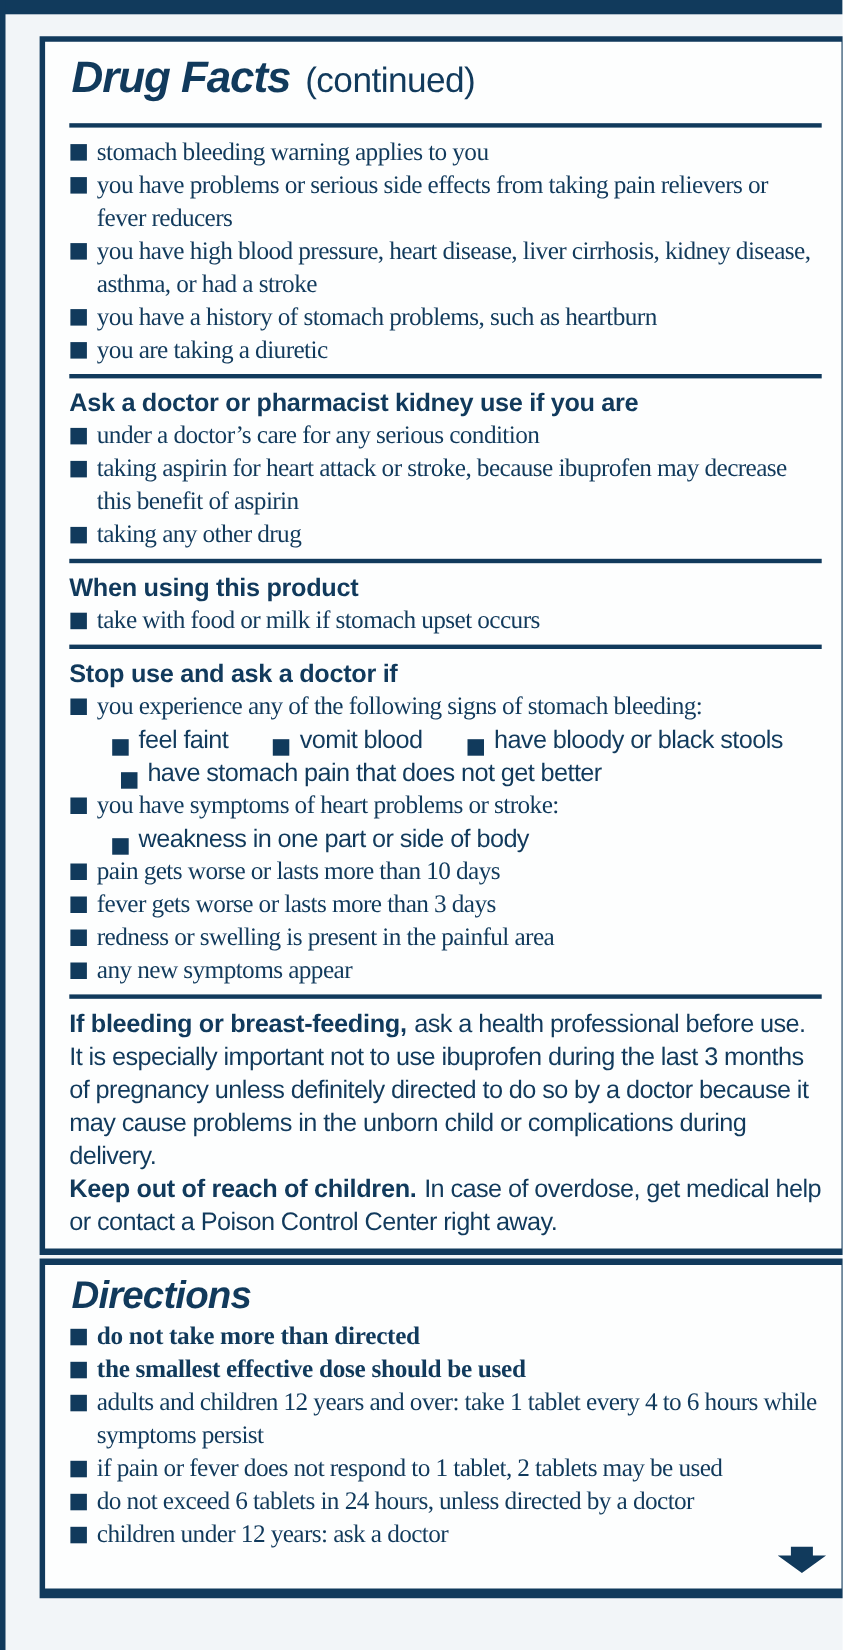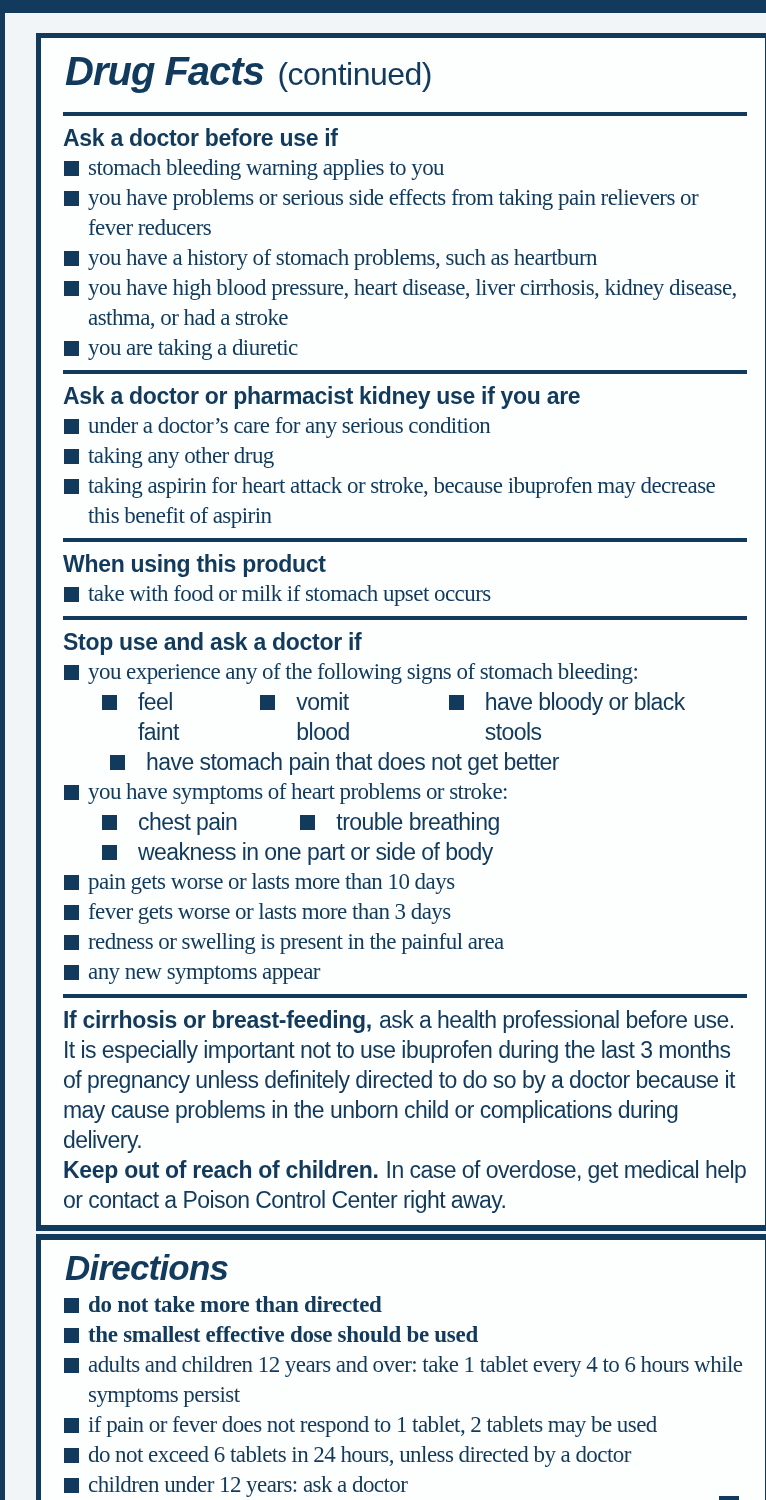--- a/index.html
+++ b/index.html
@@ -35,21 +35,21 @@
 
   .body-txt{font-size:23px;line-height:30px;letter-spacing:-0.55px;}
   h2{font-size:23px;line-height:30px;letter-spacing:-0.3px;margin:0;font-weight:bold;}
 
   ul{list-style:none;margin:0;padding:0;font-family:Liberation Serif, serif;}
   li{display:flex;align-items:flex-start;}
   .sq{flex:0 0 15px;width:15px;height:15px;background:var(--navy);margin:8px 9px 0 1px;}
   .li-body{flex:1;}
 
   .subrow{display:flex;margin-left:38px;}
-  .subitem{display:flex;align-items:flex-start;margin-right:40px;gap:12px;}
+  .subitem{display:flex;align-items:flex-end;margin-right:40px;}
   .subitem:last-child{margin-right:0;}
 
   p.warn{margin:0;}
   .lead{font-weight:bold;margin-right:7px;letter-spacing:-0.3px;}
 
   .dir-title{font-size:35px;font-weight:bold;font-style:italic;letter-spacing:-0.8px;line-height:44px;padding-left:2px;}
   .bold-bullet{font-weight:bold;letter-spacing:-0.3px;}
 
   .arrow{position:absolute;right:14px;bottom:14px;width:44px;height:24px;}
   .arrow svg{display:block;}
@@ -61,59 +61,58 @@
 <div class="left-band"></div>
 
 <div class="box df-box">
 
   <div class="title-row">
     <span class="title-main">Drug Facts</span>
     <span class="title-cont">(continued)</span>
   </div>
   <div class="rule"></div>
 
-  <h2>Ask a doctor before use if</h2>
   <ul class="body-txt">
     <li>
         <span class="sq"></span>
         <span class="li-body">stomach bleeding warning applies to you</span>
       </li>
     <li>
         <span class="sq"></span>
         <span class="li-body">you have problems or serious side effects from taking pain relievers or fever reducers</span>
       </li>
     <li>
         <span class="sq"></span>
+        <span class="li-body">you have high blood pressure, heart disease, liver cirrhosis, kidney disease, asthma, or had a stroke</span>
+      </li>
+    <li>
+        <span class="sq"></span>
         <span class="li-body">you have a history of stomach problems, such as heartburn</span>
       </li>
     <li>
         <span class="sq"></span>
-        <span class="li-body">you have high blood pressure, heart disease, liver cirrhosis, kidney disease, asthma, or had a stroke</span>
-      </li>
-    <li>
-        <span class="sq"></span>
         <span class="li-body">you are taking a diuretic</span>
       </li>
   </ul>
   <div class="rule"></div>
 
   <h2>Ask a doctor or pharmacist kidney use if you are</h2>
   <ul class="body-txt">
     <li>
         <span class="sq"></span>
         <span class="li-body">under a doctor’s care for any serious condition</span>
       </li>
     <li>
         <span class="sq"></span>
+        <span class="li-body">taking aspirin for heart attack or stroke, because ibuprofen may decrease this benefit of aspirin</span>
+      </li>
+    <li>
+        <span class="sq"></span>
         <span class="li-body">taking any other drug</span>
       </li>
-    <li>
-        <span class="sq"></span>
-        <span class="li-body">taking aspirin for heart attack or stroke, because ibuprofen may decrease this benefit of aspirin</span>
-      </li>
   </ul>
   <div class="rule"></div>
 
   <h2>When using this product</h2>
   <ul class="body-txt">
     <li>
         <span class="sq"></span>
         <span class="li-body">take with food or milk if stomach upset occurs</span>
       </li>
   </ul>
@@ -146,30 +145,20 @@
         <span>have stomach pain that does not get better</span>
       </span>
   </div>
   <ul class="body-txt">
     <li>
         <span class="sq"></span>
         <span class="li-body">you have symptoms of heart problems or stroke:</span>
       </li>
   </ul>
   <div class="subrow body-txt">
-    <span class="subitem" style="margin-right:62px;">
-        <span class="sq"></span>
-        <span>chest pain</span>
-      </span>
-    <span class="subitem">
-        <span class="sq"></span>
-        <span>trouble breathing</span>
-      </span>
-  </div>
-  <div class="subrow body-txt">
     <span class="subitem">
         <span class="sq"></span>
         <span>weakness in one part or side of body</span>
       </span>
   </div>
   <ul class="body-txt">
     <li>
         <span class="sq"></span>
         <span class="li-body">pain gets worse or lasts more than 10 days</span>
       </li>
@@ -182,21 +171,21 @@
         <span class="li-body">redness or swelling is present in the painful area</span>
       </li>
     <li>
         <span class="sq"></span>
         <span class="li-body">any new symptoms appear</span>
       </li>
   </ul>
   <div class="rule"></div>
 
   <p class="warn body-txt">
-    <span class="lead">If cirrhosis or breast-feeding,</span><span>ask a health professional before use. It is especially important not to use ibuprofen during the last 3 months of pregnancy unless definitely directed to do so by a doctor because it may cause problems in the unborn child or complications during delivery.</span>
+    <span class="lead">If bleeding or breast-feeding,</span><span>ask a health professional before use. It is especially important not to use ibuprofen during the last 3 months of pregnancy unless definitely directed to do so by a doctor because it may cause problems in the unborn child or complications during delivery.</span>
   </p>
   <p class="warn body-txt">
     <span class="lead">Keep out of reach of children.</span><span>In case of overdose, get medical help or contact a Poison Control Center right away.</span>
   </p>
 </div>
 
 <div class="box dir-box">
   <div class="dir-title">Directions</div>
   <ul class="body-txt">
     <li>

